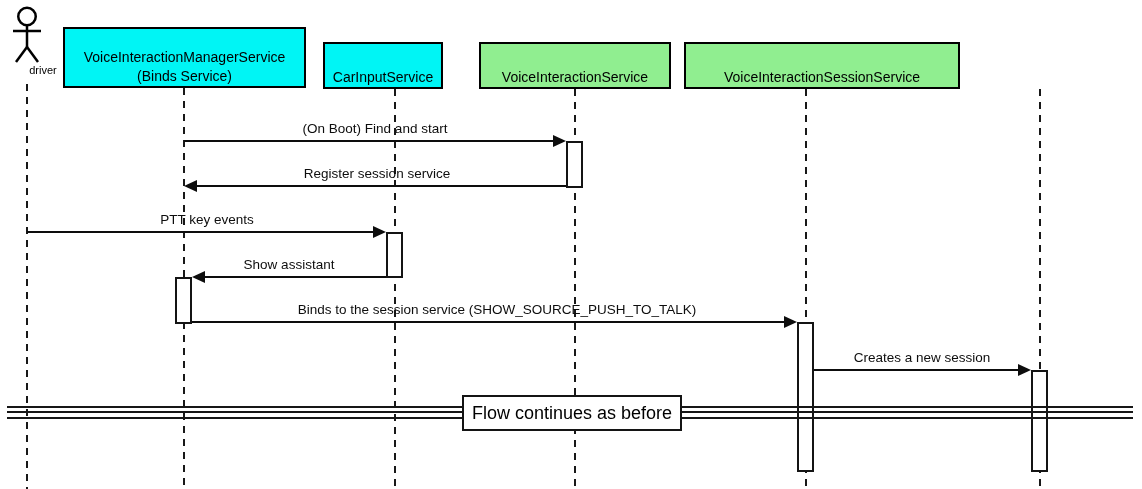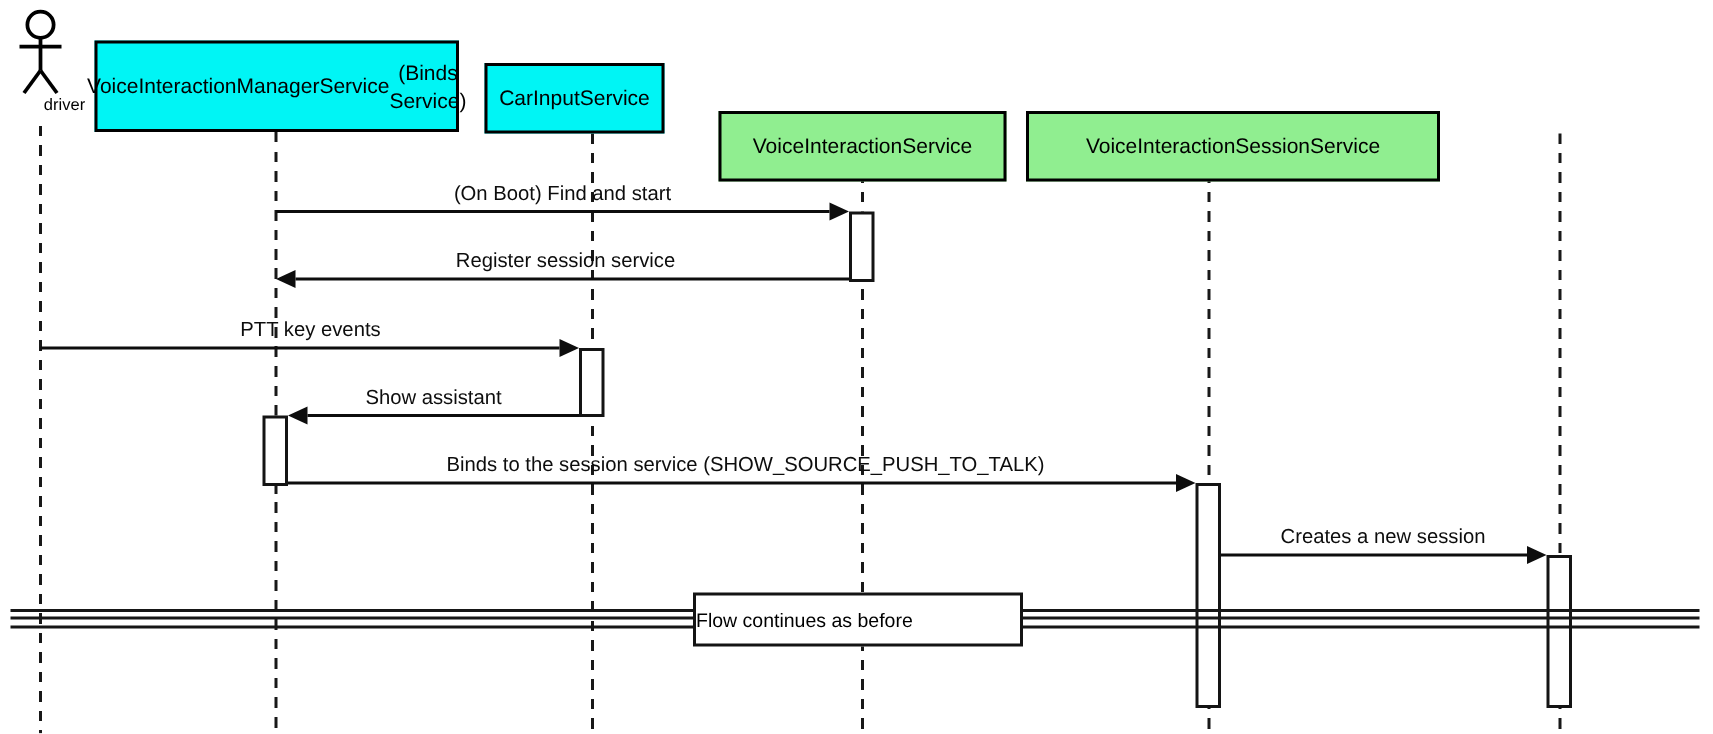--- a/index.html
+++ b/index.html
@@ -8,25 +8,25 @@
     font-family:"Liberation Sans", sans-serif; color:#000; overflow:hidden;
   }
   
   .lifeline {
     position:absolute; width:2px; z-index:1;
     background:repeating-linear-gradient(to bottom,#181818 0 7px,transparent 7px 13px);
   }
   
   .pbox {
     position:absolute; box-sizing:border-box; border:2.5px solid #000;
-    display:flex; flex-direction:row; align-items:center; justify-content:center;
+    display:flex; flex-direction:column; align-items:center; justify-content:flex-end;
     text-align:center; font-size:14px; line-height:19px; z-index:4;
   }
   .fill-cyan  { background:#00F5F5; }
-  .fill-green { background:#90EE90;margin-top:32px; }
+  .fill-green { background:#90EE90; }
   
   .act {
     position:absolute; box-sizing:border-box; width:17px;
     background:#ffffff; border:2px solid #141414; z-index:2;
   }
   
   .mline { position:absolute; height:2px; background:#0d0d0d; z-index:4; }
   .mhead-r {
     position:absolute; width:0; height:0; z-index:4;
     border-top:6px solid transparent; border-bottom:6px solid transparent;
@@ -39,22 +39,22 @@
   }
   .mlabel {
     position:absolute; font-size:13.5px; white-space:nowrap;
     transform:translateX(-50%); z-index:4; color:#0d0d0d;
   }
   
   .divline { position:absolute; left:7px; width:1126px; height:2px; background:#161616; z-index:3; }
   .divbox {
     position:absolute; left:462px; top:395px; width:220px; height:36px;
     box-sizing:border-box; background:#ffffff; border:2px solid #141414;
-    display:flex; align-items:center; 
-    font-size:13px; z-index:5;
+    display:flex; align-items:center; justify-content:center;
+    font-size:18px; z-index:5;
   }
   
   .actor-figure { position:absolute; left:8px; top:5px; z-index:4; }
   .actor-label {
     position:absolute; left:43px; top:64px; transform:translateX(-50%);
     font-size:11px; z-index:4; white-space:nowrap;
   }
 </style>
 </head>
 <body>

